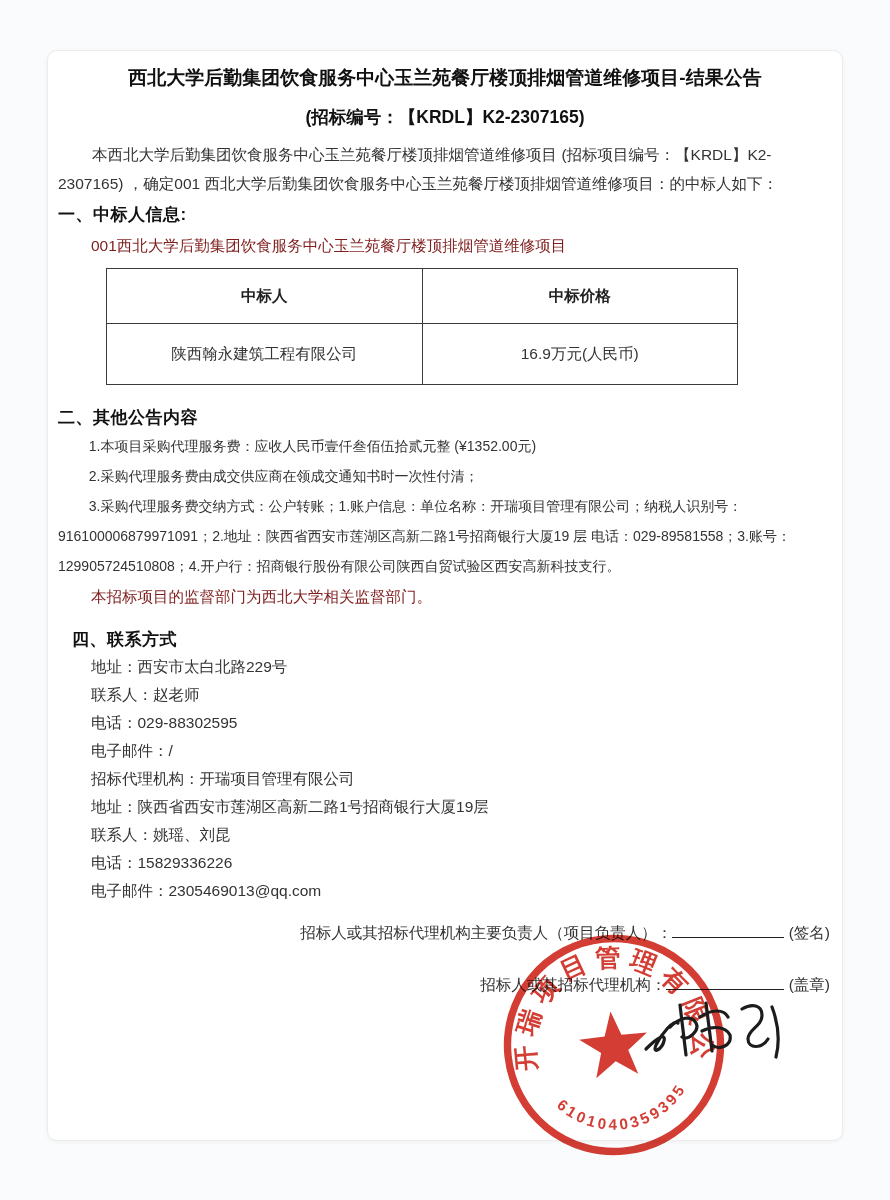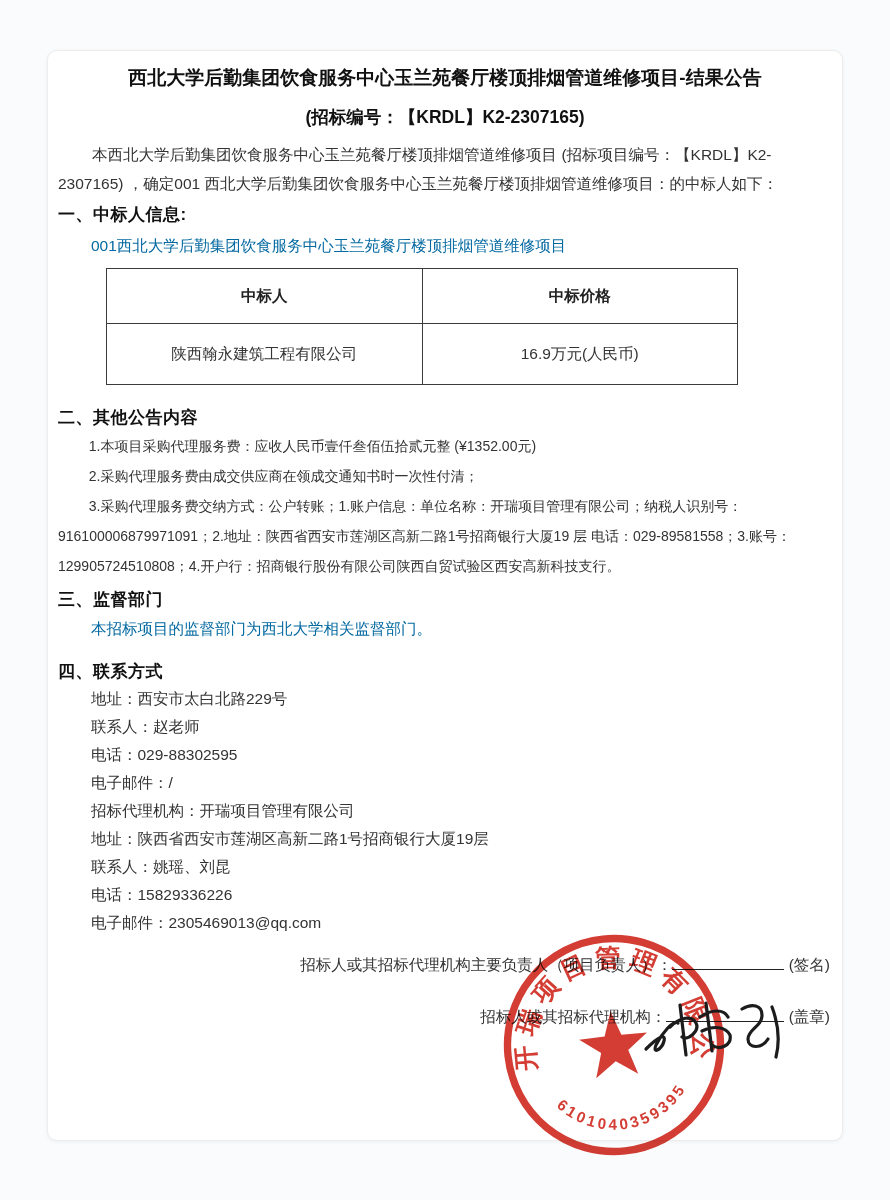--- a/index.html
+++ b/index.html
@@ -34,23 +34,23 @@
     font-size:15.5px;line-height:28.5px;color:#333;
     text-indent:2.2em;
   }
   .sec-heading{
     font-size:17px;font-weight:bold;color:#111;
     line-height:26px;padding-left:2px;letter-spacing:0.5px;
   }
   .mt8{margin-top:4px;}
   .mt20{margin-top:20px;}
   .mt6{margin-top:6px;}
-  .mt16{margin-top:16px;}
+  .mt16{margin-top:16px;margin-left:14px;}
   .indent-line{
-    padding-left:35px;font-size:15.5px;line-height:28px;color:#0369a1;
+    padding-left:35px;font-size:15.5px;line-height:28px;color:#7f1d1d;
   }
   .winner-table{
     width:632px;margin:8px 0 0 50px;
     border-collapse:collapse;
   }
   .winner-table th,.winner-table td{
     border:1px solid #3b3b3b;text-align:center;
     font-size:15.5px;color:#222;
   }
   .winner-table th{height:52px;font-weight:bold;}
@@ -117,21 +117,20 @@
         <td>16.9万元(人民币)</td>
       </tr>
     </tbody>
   </table>
 
   <div class="sec-heading mt20">二、其他公告内容</div>
   <p class="item-para mt6">1.本项目采购代理服务费：应收人民币壹仟叁佰伍拾贰元整 (¥1352.00元)</p>
   <p class="item-para">2.采购代理服务费由成交供应商在领成交通知书时一次性付清；</p>
   <p class="item-para">3.采购代理服务费交纳方式：公户转账；1.账户信息：单位名称：开瑞项目管理有限公司；纳税人识别号：916100006879971091；2.地址：陕西省西安市莲湖区高新二路1号招商银行大厦19 层 电话：029-89581558；3.账号：129905724510808；4.开户行：招商银行股份有限公司陕西自贸试验区西安高新科技支行。</p>
 
-  <div class="sec-heading mt6">三、监督部门</div>
   <div class="indent-line" style="margin-top:2px;">本招标项目的监督部门为西北大学相关监督部门。</div>
 
   <div class="sec-heading mt16">四、联系方式</div>
   <div class="contact-line">地址：西安市太白北路229号</div>
   <div class="contact-line">联系人：赵老师</div>
   <div class="contact-line">电话：029-88302595</div>
   <div class="contact-line">电子邮件：/</div>
   <div class="contact-line">招标代理机构：开瑞项目管理有限公司</div>
   <div class="contact-line">地址：陕西省西安市莲湖区高新二路1号招商银行大厦19层</div>
   <div class="contact-line">联系人：姚瑶、刘昆</div>

